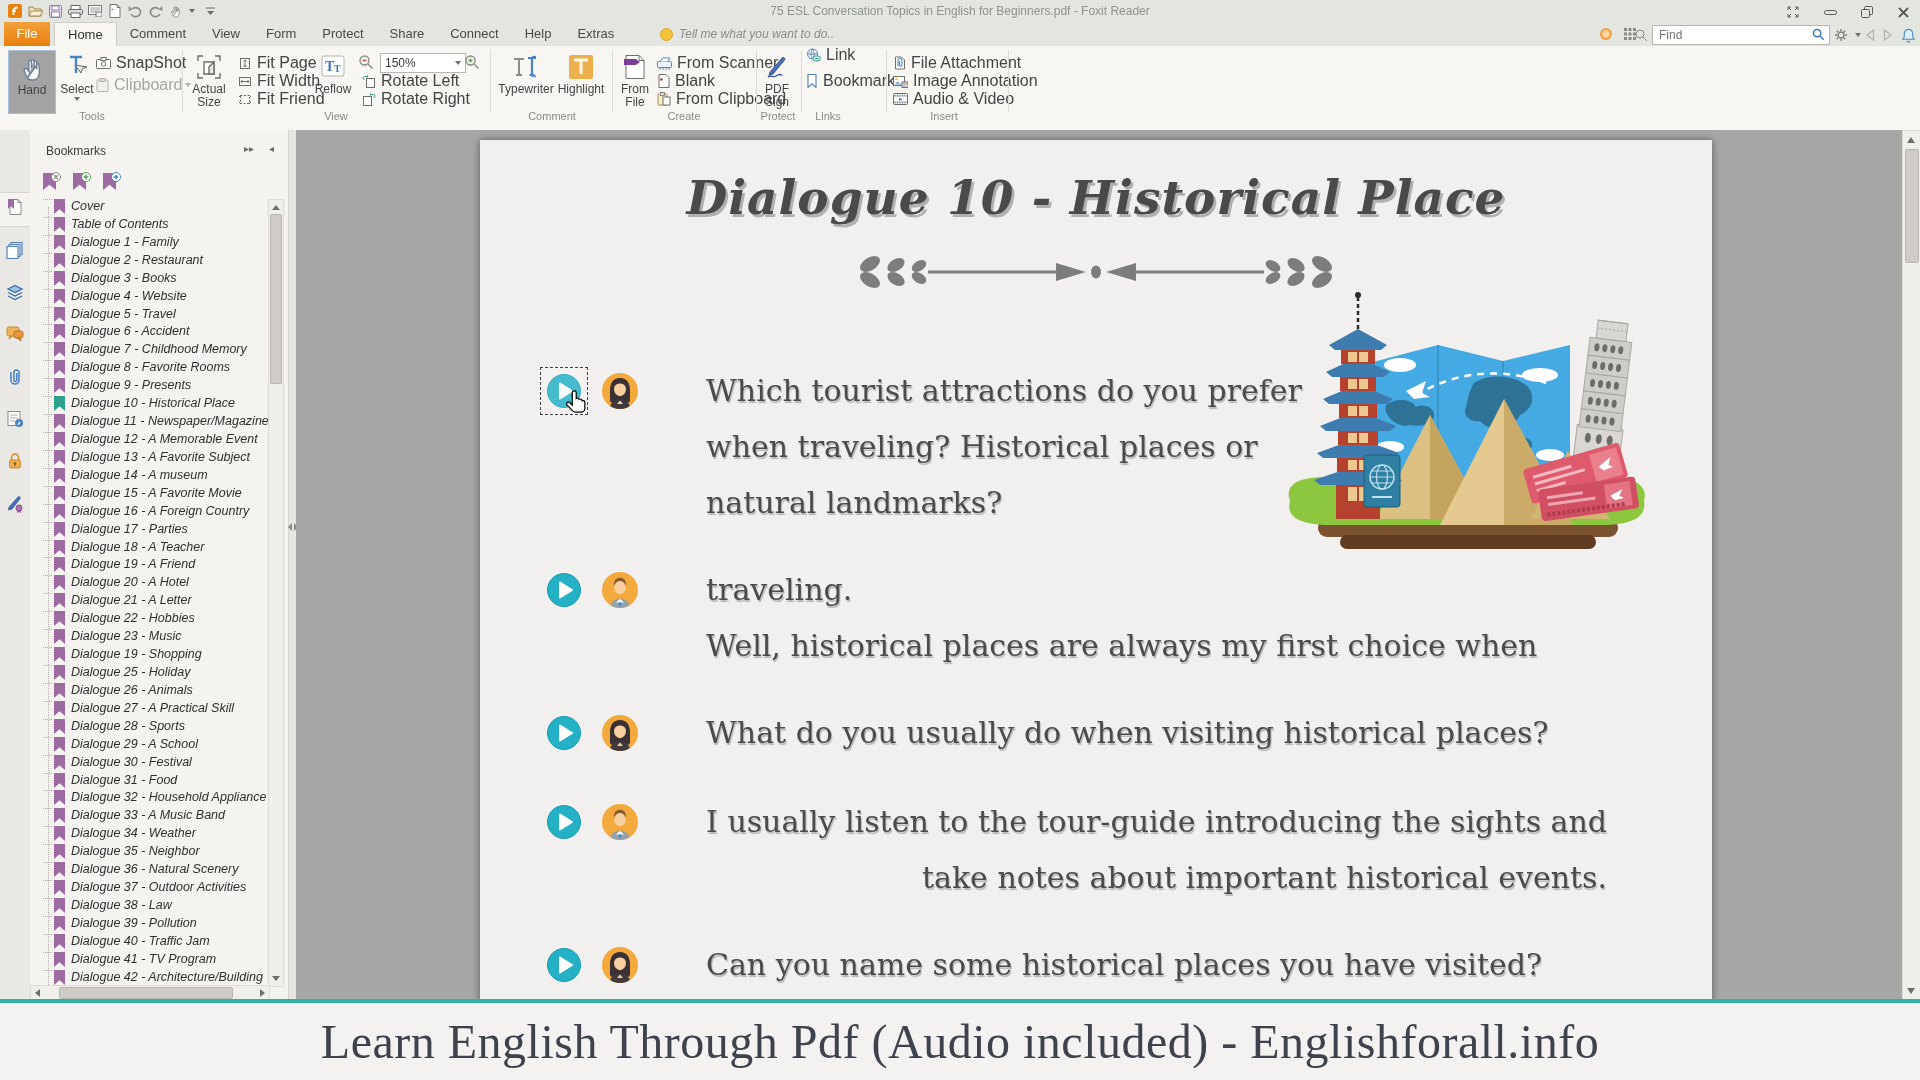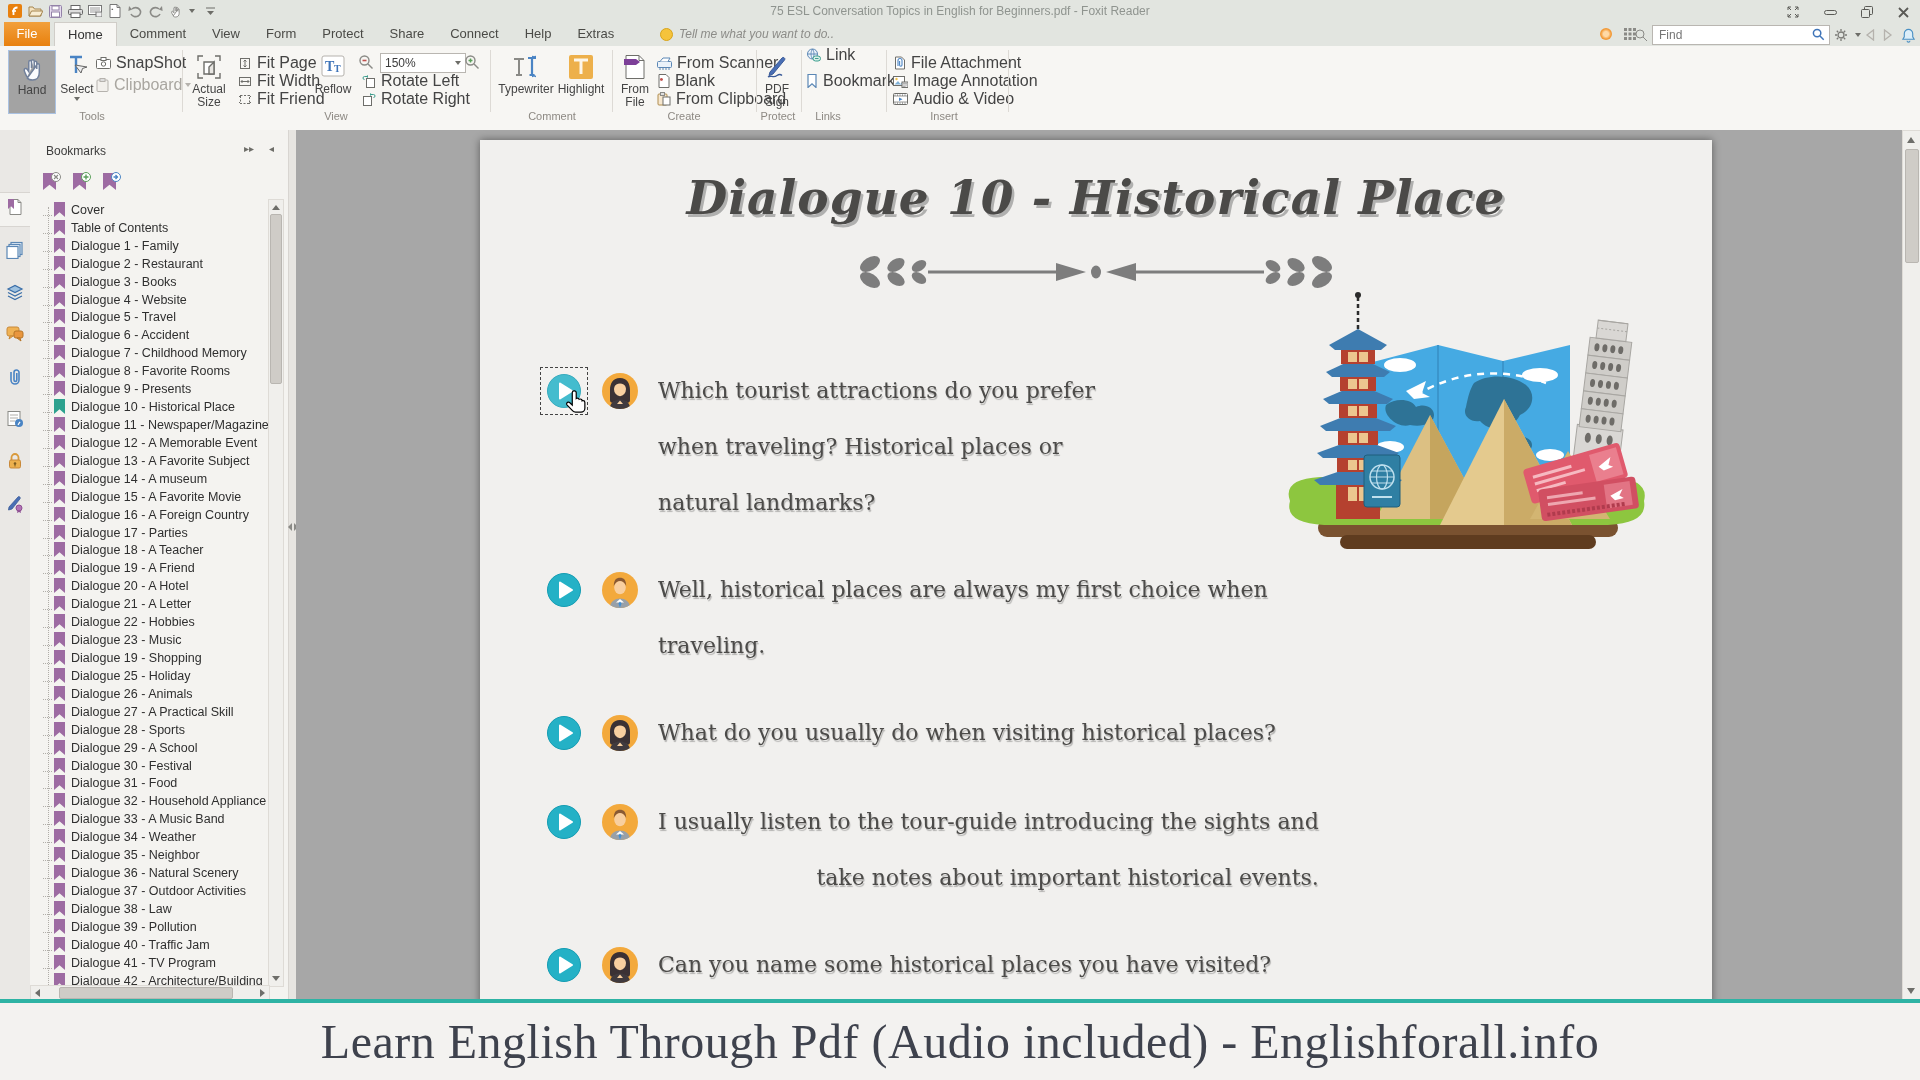--- a/index.html
+++ b/index.html
@@ -46,37 +46,37 @@
   #iconstrip{left:0;top:130px;width:30px;height:869px;background:#eae8e5;border-right:1px solid #dbd8d4;}
   .strip-ic{left:6px;width:18px;height:18px;}
   #strip-active{left:0;top:62px;width:30px;height:33px;background:#f4f3f0;border-top:1px solid #d8d5d1;border-bottom:1px solid #d8d5d1;}
   #bmpanel{left:30px;top:130px;width:258px;height:869px;background:#f4f3f0;}
   #bm-title{left:16px;top:14px;font-size:12px;color:#3c3c3c;}
   #bm-dock{right:34px;top:13px;color:#6d6d68;font-family:"DejaVu Sans",sans-serif;font-size:10px;}
   #bm-collapse{right:14px;top:13px;color:#6d6d68;font-family:"DejaVu Sans",sans-serif;font-size:10px;}
   .bm-tool{top:42px;width:20px;height:22px;}
   #bm-list{left:8px;top:69px;width:252px;height:791px;overflow:hidden;}
   #bm-tree-line{left:10px;top:8px;width:1px;height:778px;border-left:1px dotted #b0ada8;position:absolute;}
-  .bm-row{height:17.93px;display:flex;align-items:flex-end;padding-left:5px;position:relative;}
+  .bm-row{height:17.93px;display:flex;align-items:flex-start;padding-left:5px;position:relative;font-style:italic;}
   .bm-stub{width:9px;height:1px;border-top:1px dotted #b0ada8;margin-right:2px;flex:none;}
   .bm-row svg{flex:none;margin-right:6px;}
   .bm-lbl{font-size:12.5px;color:#2f2f2f;white-space:nowrap;}
   
   .sb{background:#f0efec;border:1px solid #dedbd6;}
   .sb-thumb{background:#cfccc7;border:1px solid #b9b6b1;border-radius:2px;position:absolute;}
   .sb-arrow{position:absolute;width:0;height:0;}
   #splitter{left:288px;top:130px;width:8px;height:869px;background:#e7e5e1;border-left:1px solid #d8d5d1;border-right:1px solid #d8d5d1;}
   
   #docarea{left:296px;top:130px;width:1606px;height:869px;background:#a7a7a7;overflow:hidden;}
   #page{left:184px;top:10px;width:1232px;height:1000px;background:#f1f0ee;box-shadow:0 0 8px rgba(0,0,0,.45);}
   #page-title{left:0;top:30px;width:1232px;text-align:center;
       font-family:"DejaVu Serif",serif;font-weight:bold;font-style:italic;font-size:47px;color:#4b4a48;
       text-shadow:2.5px 2.5px 0 rgba(80,80,80,.4);letter-spacing:1px;}
-  .dlg-line{font-family:"DejaVu Serif",serif;font-size:22px;color:#4c4b49;line-height:56px;white-space:nowrap;
-      text-shadow:1px 1.5px 1px rgba(0,0,0,.25);}
+  .dlg-line{font-family:"DejaVu Serif",serif;font-size:30px;color:#4c4b49;line-height:56px;white-space:nowrap;
+      text-shadow:1px 1.5px 1px rgba(0,0,0,.25);margin-left:48px;}
   .playbtn{width:34px;height:34px;}
   .selbox{border:1.5px dashed #444;background:rgba(255,255,255,.15);}
   
   #tealline{left:0;top:999px;width:1920px;height:4px;background:#2eb3a4;z-index:50;}
   #banner{left:0;top:1003px;width:1920px;height:77px;background:#f3f2f0;z-index:50;
       display:flex;align-items:center;justify-content:center;}
   #banner span{font-family:"Liberation Serif",serif;font-size:48px;color:#3e424d;letter-spacing:0.5px;}
 </style>
 </head>
 <body>
@@ -1201,22 +1201,22 @@
                 <g clip-path="url(#cm)">
                   <ellipse cx="18" cy="15.5" rx="5.8" ry="6.8" fill="#f8cfa0"></ellipse>
                   <path d="M11.8 14c0-6 2.4-8.2 6.2-8.2s6.2 2.2 6.2 8.2c-1.6-3.6-3.6-5-6.2-5s-4.6 1.4-6.2 5z" fill="#8a5a33"></path>
                   <path d="M7.5 36c1-7 5.5-9.6 10.5-9.6s9.5 2.6 10.5 9.6z" fill="#98a0a8"></path>
                   <path d="M18 27 14 30.5h8z" fill="#fff"></path>
                   <path d="M18 29.5l-1.6 2L18 35.5l1.6-4z" fill="#3f8fd6"></path>
                 </g>
               </svg>
             </div>
             <div class="abs" style="left: 178px; top: 422px;">
+              <div class="dlg-line">traveling.</div>
               <div class="dlg-line">Well, historical places are always my first choice when</div>
-              <div class="dlg-line">traveling.</div>
             </div>
           </div>
           <div>
             <div class="abs" style="left: 67px; top: 576px; width: 34px; height: 34px;">
               <svg class="playbtn" viewBox="0 0 34 34">
                 <circle cx="17" cy="17" r="16.5" fill="#24b1c6"></circle>
                 <circle cx="17" cy="17" r="16.5" fill="none" stroke="#149cb2" stroke-width="1"></circle>
                 <path d="M13 9.5 25 17 13 24.5z" fill="#fff" stroke="#fff" stroke-width="2" stroke-linejoin="round"></path>
               </svg>
             </div>

